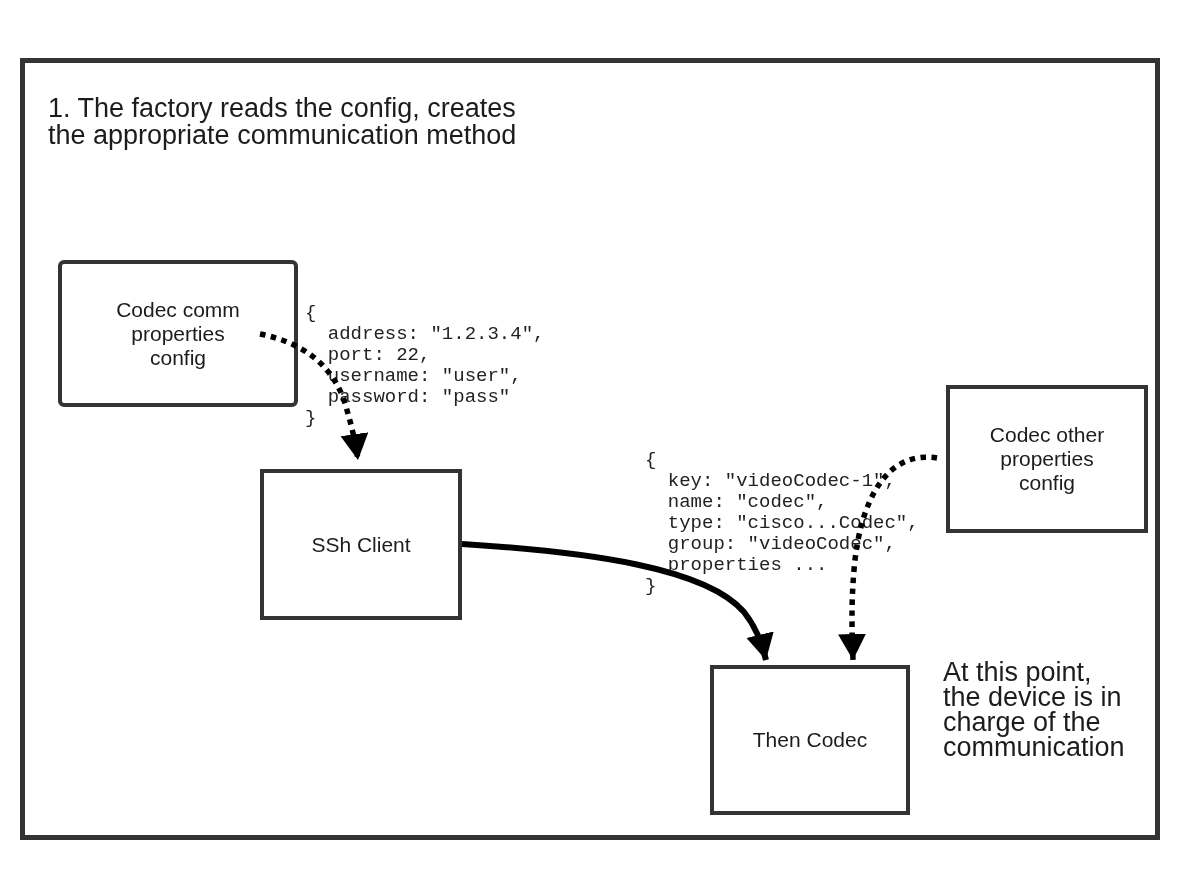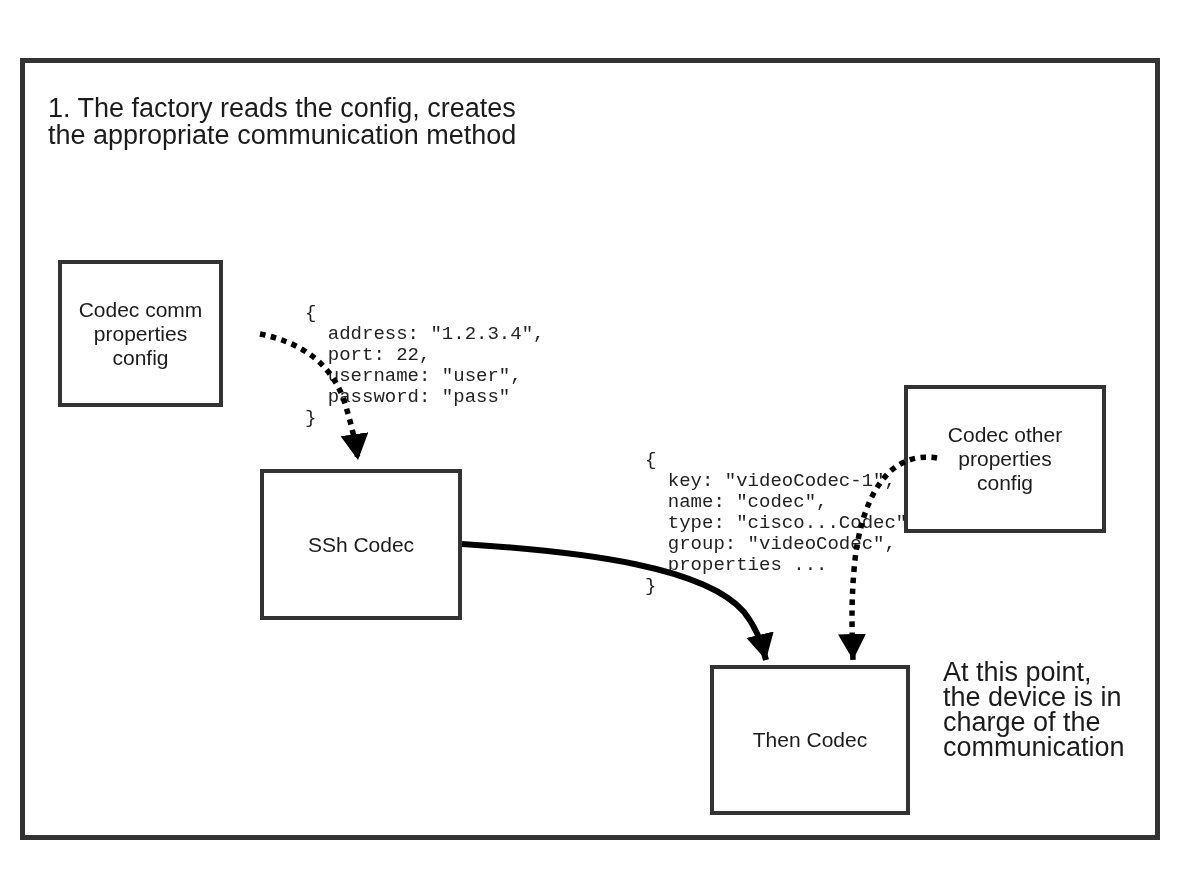--- a/index.html
+++ b/index.html
@@ -97,31 +97,31 @@
 }</div>
 
   <div class="code" style="left:645px; top:450px;">{
   key: "videoCodec-1",
   name: "codec",
   type: "cisco...Codec",
   group: "videoCodec",
   properties ...
 }</div>
 
-  <div class="node" style="left:58px; top:260px; width:165px; height:147px;">
+  <div class="node" style="left:58px; top:260px; width:240px; height:147px;border-radius:6px;">
     <div class="node-label">Codec comm
 properties
 config</div>
   </div>
 
   <div class="node" style="left:260px; top:469px; width:202px; height:151px;">
-    <div class="node-label">SSh Codec</div>
+    <div class="node-label">SSh Client</div>
   </div>
 
-  <div class="node" style="left:904px; top:385px; width:202px; height:148px;">
+  <div class="node" style="left:946px; top:385px; width:202px; height:148px;">
     <div class="node-label">Codec other
 properties
 config</div>
   </div>
 
   <div class="node" style="left:710px; top:665px; width:200px; height:150px;">
     <div class="node-label">Then Codec</div>
   </div>
 
   <svg class="arrow-layer" viewBox="0 0 1200 880" xmlns="http://www.w3.org/2000/svg">

